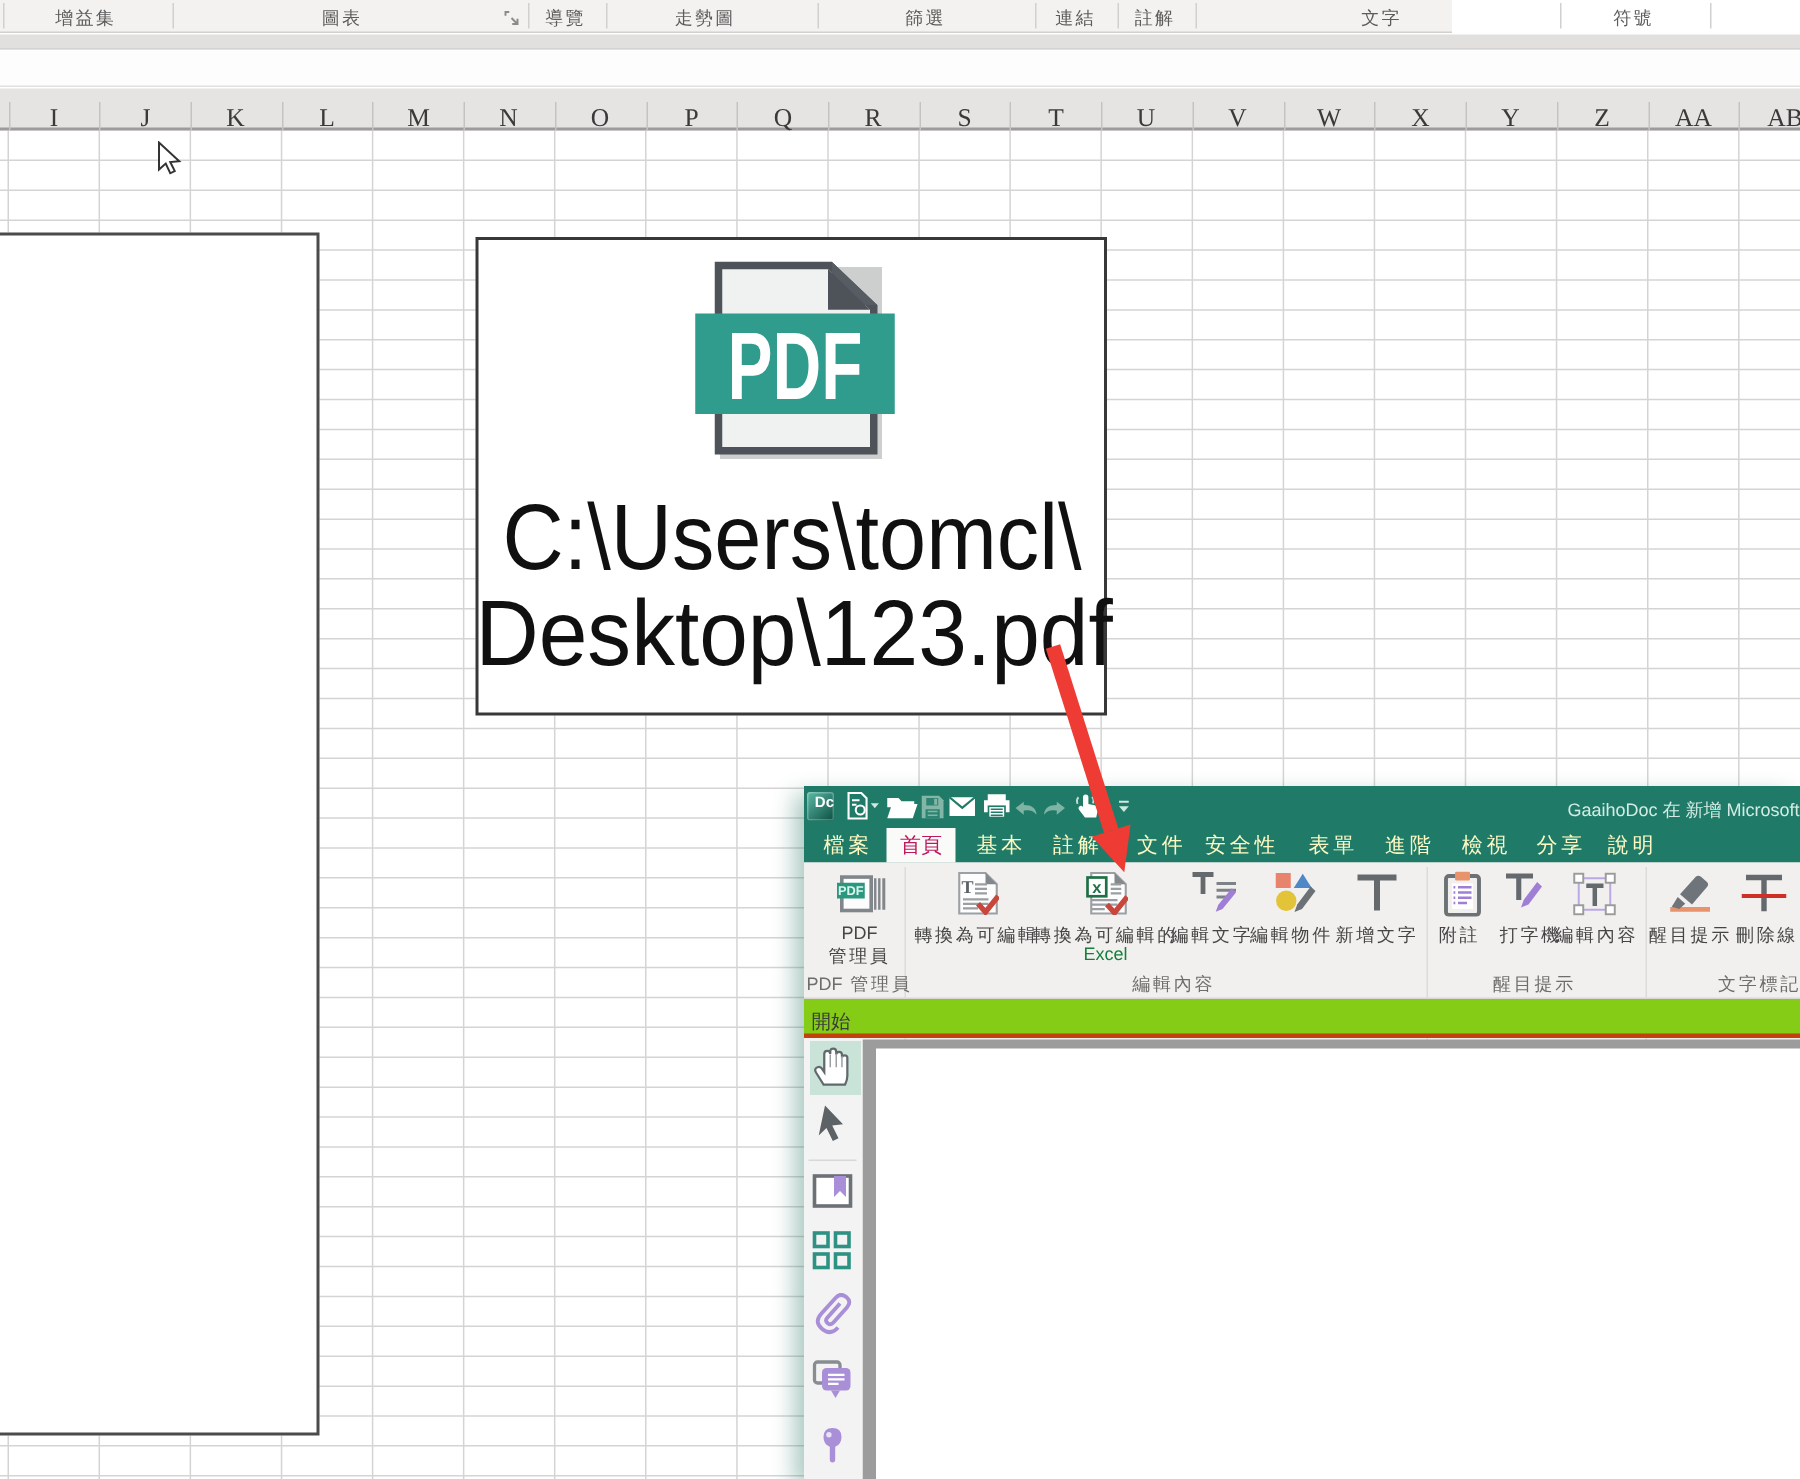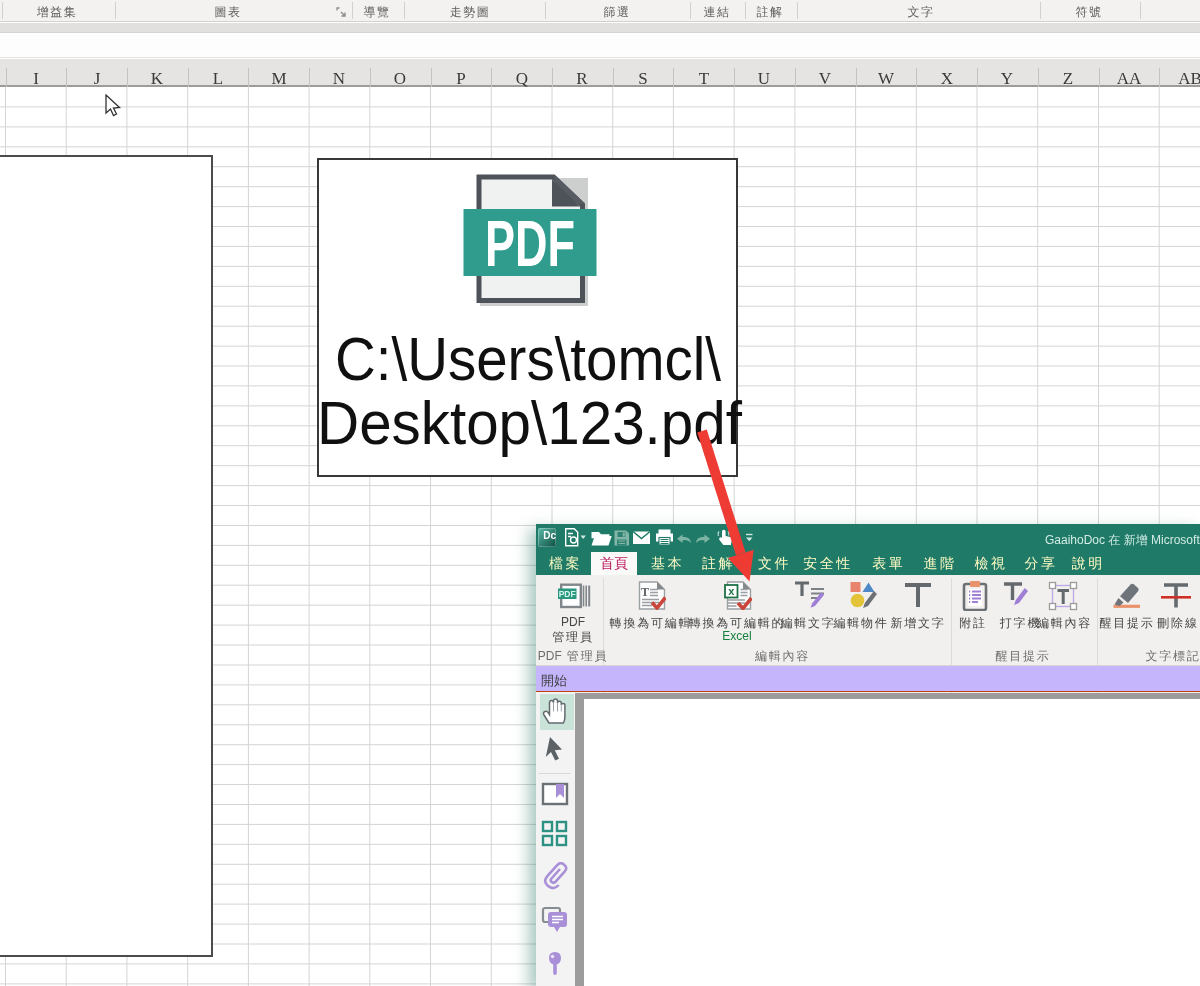--- a/index.html
+++ b/index.html
@@ -1,18 +1,18 @@
 <!DOCTYPE html>
 <html><head><meta charset="utf-8">
 <style>
 *{margin:0;padding:0;box-sizing:border-box}
 html,body{width:1200px;height:986px;overflow:hidden;background:#fff;font-family:"Liberation Sans",sans-serif}
 .abs{position:absolute}
 
-#xl-top{position:absolute;left:0;top:0;width:1200px;height:22px;background:#f4f2f1;border-bottom:1px solid #d2d0ce}
+#xl-top{position:absolute;left:0;top:0;width:968px;height:22px;background:#f4f2f1;border-bottom:1px solid #d2d0ce}
 .grp{position:absolute;top:4px;font-size:12px;color:#5c5c5c;white-space:nowrap;transform:translateX(-50%);letter-spacing:1.5px}
 .gsep{position:absolute;top:2px;width:1px;height:17px;background:#d2d0ce}
 #xl-band1{position:absolute;left:0;top:23px;width:1200px;height:10px;background:#e2e0df;border-bottom:1px solid #d5d3d1}
 #xl-fx{position:absolute;left:0;top:34px;width:1200px;height:24px;background:#fdfdfd;border-bottom:1px solid #e3e1df}
 #xl-hd{position:absolute;left:0;top:59px;width:1200px;height:28px;background:#e6e4e3;border-bottom:2px solid #9e9c9b}
 .colh{position:absolute;top:10px;width:60px;text-align:center;font-family:"Liberation Serif",serif;font-size:17px;color:#3a3a3a}
 .colsep{position:absolute;top:9px;width:1px;height:19px;background:#c5c3c2}
 #xl-grid{position:absolute;left:0;top:87px;width:1200px;height:899px}
 #xl-grid svg line{stroke:#d5d4d3;stroke-width:1}
 
@@ -26,21 +26,21 @@
 #gw-menu{position:absolute;left:0;top:28px;width:664px;height:23px;background:#1f7b68}
 .mtab{position:absolute;top:3px;font-size:14px;color:#fef9c3;transform:translateX(-50%);white-space:nowrap;letter-spacing:2.5px}
 #mtab-act{position:absolute;left:55px;top:0px;width:46px;height:23px;background:#fafaf9}
 #mtab-act span{position:absolute;left:50%;top:3px;transform:translateX(-50%);font-size:14px;color:#be185d;white-space:nowrap}
 #gw-ribbon{position:absolute;left:0;top:51px;width:664px;height:91px;background:#f2f0ee;border-bottom:1px solid #d8d5d2}
 .rsep{position:absolute;top:3px;width:1px;height:133px;background:#ddDAd7}
 .rlab{position:absolute;top:66px;font-size:12px;color:#454545;transform:translateX(-50%);white-space:nowrap;text-align:center;letter-spacing:1.8px}
 .rlab2{position:absolute;top:54px;font-size:12px;color:#15803d;transform:translateX(-50%);white-space:nowrap}
 .glab{position:absolute;top:73px;font-size:12px;color:#6d6d6d;transform:translateX(-50%);white-space:nowrap;letter-spacing:1.8px}
 .ric{position:absolute}
-#gw-tabbar{position:absolute;left:0;top:142px;width:664px;height:26px;background:#c4b5fd;border-bottom:1px solid #c2410c}
+#gw-tabbar{position:absolute;left:0;top:142px;width:664px;height:26px;background:#84cc16;border-bottom:3px solid #c2410c}
 #dtab{position:absolute;left:63px;top:2px;width:240px;height:24px;background:#fcfbfb;font-size:12.2px;color:#333}
 #gw-body{position:absolute;left:0;top:168px;width:664px;height:294px}
 #sbar{position:absolute;left:0;top:0;width:39px;height:294px;background:#f3f3f3}
 #sgray{position:absolute;left:39px;top:1px;width:625px;height:293px;background:#9c9c9c}
 #spage{position:absolute;left:48px;top:6.5px;width:616px;height:287.5px;background:#fff}
 .sic{position:absolute;left:0;width:38px;text-align:center}
 #gw-ttext{position:absolute;left:509px;top:7.5px;font-size:12px;color:#d3ebe5;white-space:nowrap}
 </style></head>
 <body>
 

